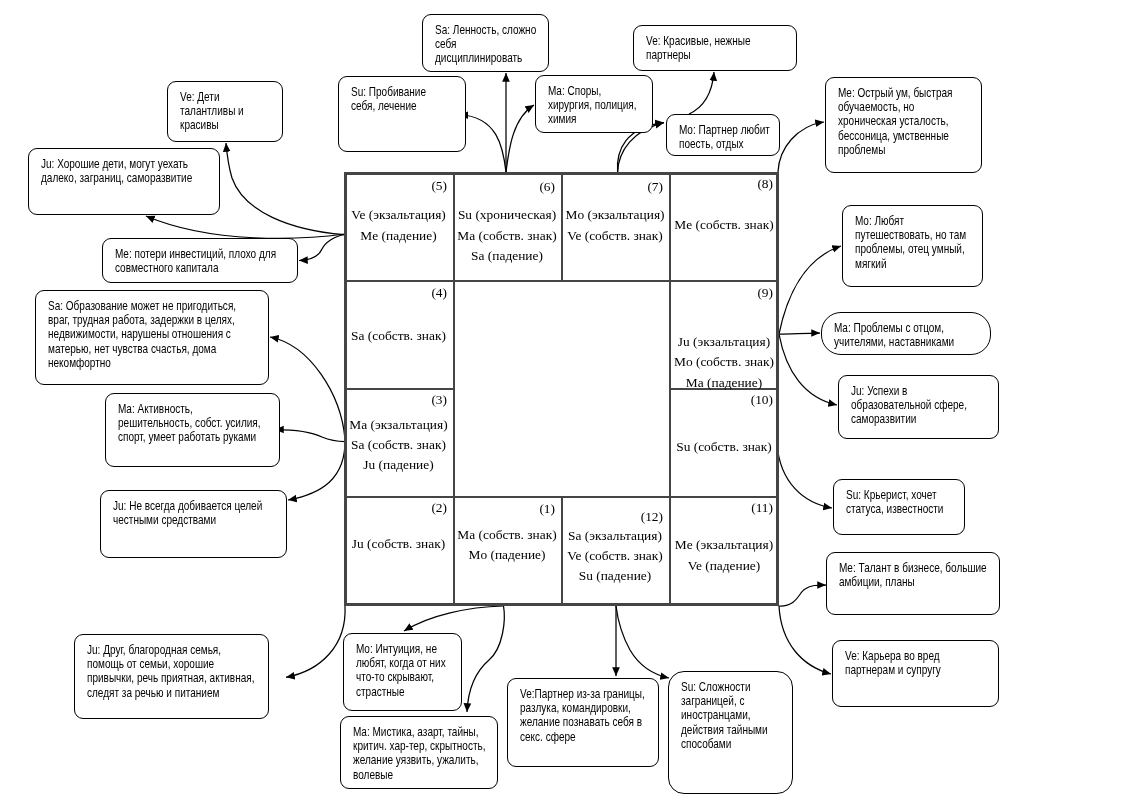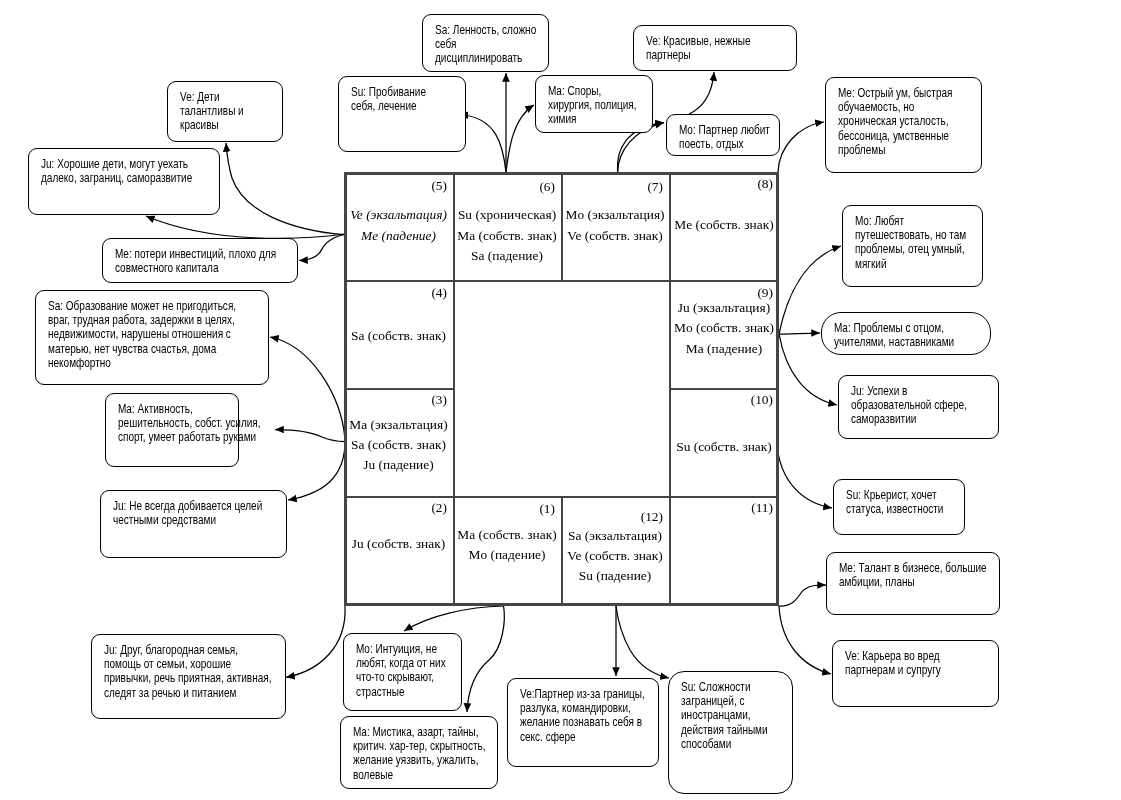--- a/index.html
+++ b/index.html
@@ -64,21 +64,21 @@
       <div class="gline" style="left: 453px; top: 172px; width: 2px; height: 434px; background: rgb(69, 69, 69);"></div>
       <div class="gline" style="left: 561px; top: 172px; width: 2px; height: 109px; background: rgb(69, 69, 69);"></div>
       <div class="gline" style="left: 669px; top: 172px; width: 2px; height: 434px; background: rgb(69, 69, 69);"></div>
       <div class="gline" style="left: 561px; top: 497px; width: 2px; height: 109px; background: rgb(69, 69, 69);"></div>
       <div class="gline" style="left: 344px; top: 280px; width: 435px; height: 2px; background: rgb(69, 69, 69);"></div>
       <div class="gline" style="left: 344px; top: 388px; width: 109px; height: 2px; background: rgb(69, 69, 69);"></div>
       <div class="gline" style="left: 669px; top: 388px; width: 110px; height: 2px; background: rgb(69, 69, 69);"></div>
       <div class="gline" style="left: 344px; top: 496px; width: 435px; height: 2px; background: rgb(69, 69, 69);"></div>
       <div class="cell" style="left: 344px; top: 172px; width: 109px; height: 109px;">
         <div class="cnum" style="top: 6.9px;">(5)</div>
-        <div class="clines" style="top: 33.1px; font-style: italic;">
+        <div class="clines" style="top: 33.1px;">
           <div>Ve (экзальтация)</div>
           <div>Me (падение)</div>
         </div>
       </div>
       <div class="cell" style="left: 453px; top: 172px; width: 108px; height: 109px;">
         <div class="cnum" style="top: 7.7px;">(6)</div>
         <div class="clines" style="top: 33.3px;">
           <div>Su (хроническая)</div>
           <div>Ma (собств. знак)</div>
           <div>Sa (падение)</div>
@@ -98,21 +98,21 @@
         </div>
       </div>
       <div class="cell" style="left: 344px; top: 281px; width: 109px; height: 108px;">
         <div class="cnum" style="top: 4.5px;">(4)</div>
         <div class="clines" style="top: 45.1px;">
           <div>Sa (собств. знак)</div>
         </div>
       </div>
       <div class="cell" style="left: 669px; top: 281px; width: 110px; height: 108px;">
         <div class="cnum" style="top: 4.6px;">(9)</div>
-        <div class="clines" style="top: 17px;">
+        <div class="clines" style="top: 51px;">
           <div>Ju (экзальтация)</div>
           <div>Mo (собств. знак)</div>
           <div>Ma (падение)</div>
         </div>
       </div>
       <div class="cell" style="left: 344px; top: 389px; width: 109px; height: 108px;">
         <div class="cnum" style="top: 3.5px;">(3)</div>
         <div class="clines" style="top: 25.5px;">
           <div>Ma (экзальтация)</div>
           <div>Sa (собств. знак)</div>
@@ -141,20 +141,24 @@
       <div class="cell" style="left: 561px; top: 497px; width: 108px; height: 109px;">
         <div class="cnum" style="top: 13px;">(12)</div>
         <div class="clines" style="top: 28.6px;">
           <div>Sa (экзальтация)</div>
           <div>Ve (собств. знак)</div>
           <div>Su (падение)</div>
         </div>
       </div>
       <div class="cell" style="left: 669px; top: 497px; width: 110px; height: 109px;">
         <div class="cnum" style="top: 3.8px;">(11)</div>
+        <div class="clines" style="top: 38.2px;">
+          <div>Me (экзальтация)</div>
+          <div>Ve (падение)</div>
+        </div>
       </div>
     </div>
   <div id="notes-layer">
       <div class="note" style="left: 422px; top: 14px; width: 127px; height: 58px; border-radius: 9px;">
         <div>Sa: Ленность, сложно</div>
         <div>себя</div>
         <div>дисциплинировать</div>
       </div>
       <div class="note" style="left: 633px; top: 25px; width: 164px; height: 46px; border-radius: 9px;">
         <div>Ve: Красивые, нежные</div>
@@ -208,38 +212,38 @@
       </div>
       <div class="note" style="left: 821px; top: 312px; width: 170px; height: 43px; border-radius: 20px;">
         <div>Ma: Проблемы с отцом,</div>
         <div>учителями, наставниками</div>
       </div>
       <div class="note" style="left: 838px; top: 375px; width: 161px; height: 64px; border-radius: 9px;">
         <div>Ju: Успехи в</div>
         <div>образовательной сфере,</div>
         <div>саморазвитии</div>
       </div>
-      <div class="note" style="left: 105px; top: 393px; width: 134px; height: 74px; border-radius: 9px;">
+      <div class="note" style="left: 105px; top: 393px; width: 175px; height: 74px; border-radius: 9px;">
         <div>Ma: Активность,</div>
         <div>решительность, собст. усилия,</div>
         <div>спорт, умеет работать руками</div>
       </div>
       <div class="note" style="left: 833px; top: 479px; width: 132px; height: 56px; border-radius: 9px;">
         <div>Su: Крьерист, хочет</div>
         <div>статуса, известности</div>
       </div>
       <div class="note" style="left: 100px; top: 490px; width: 187px; height: 68px; border-radius: 9px;">
         <div>Ju: Не всегда добивается целей</div>
         <div>честными средствами</div>
       </div>
       <div class="note" style="left: 826px; top: 552px; width: 174px; height: 63px; border-radius: 9px;">
         <div>Me: Талант в бизнесе, большие</div>
         <div>амбиции, планы</div>
       </div>
-      <div class="note" style="left: 91px; top: 634px; width: 195px; height: 85px; border-radius: 9px;">
+      <div class="note" style="left: 74px; top: 634px; width: 195px; height: 85px; border-radius: 9px;">
         <div>Ju: Друг, благородная семья,</div>
         <div>помощь от семьи, хорошие</div>
         <div>привычки, речь приятная, активная,</div>
         <div>следят за речью и питанием</div>
       </div>
       <div class="note" style="left: 343px; top: 633px; width: 119px; height: 78px; border-radius: 9px;">
         <div>Mo: Интуиция, не</div>
         <div>любят, когда от них</div>
         <div>что-то скрывают,</div>
         <div>страстные</div>

